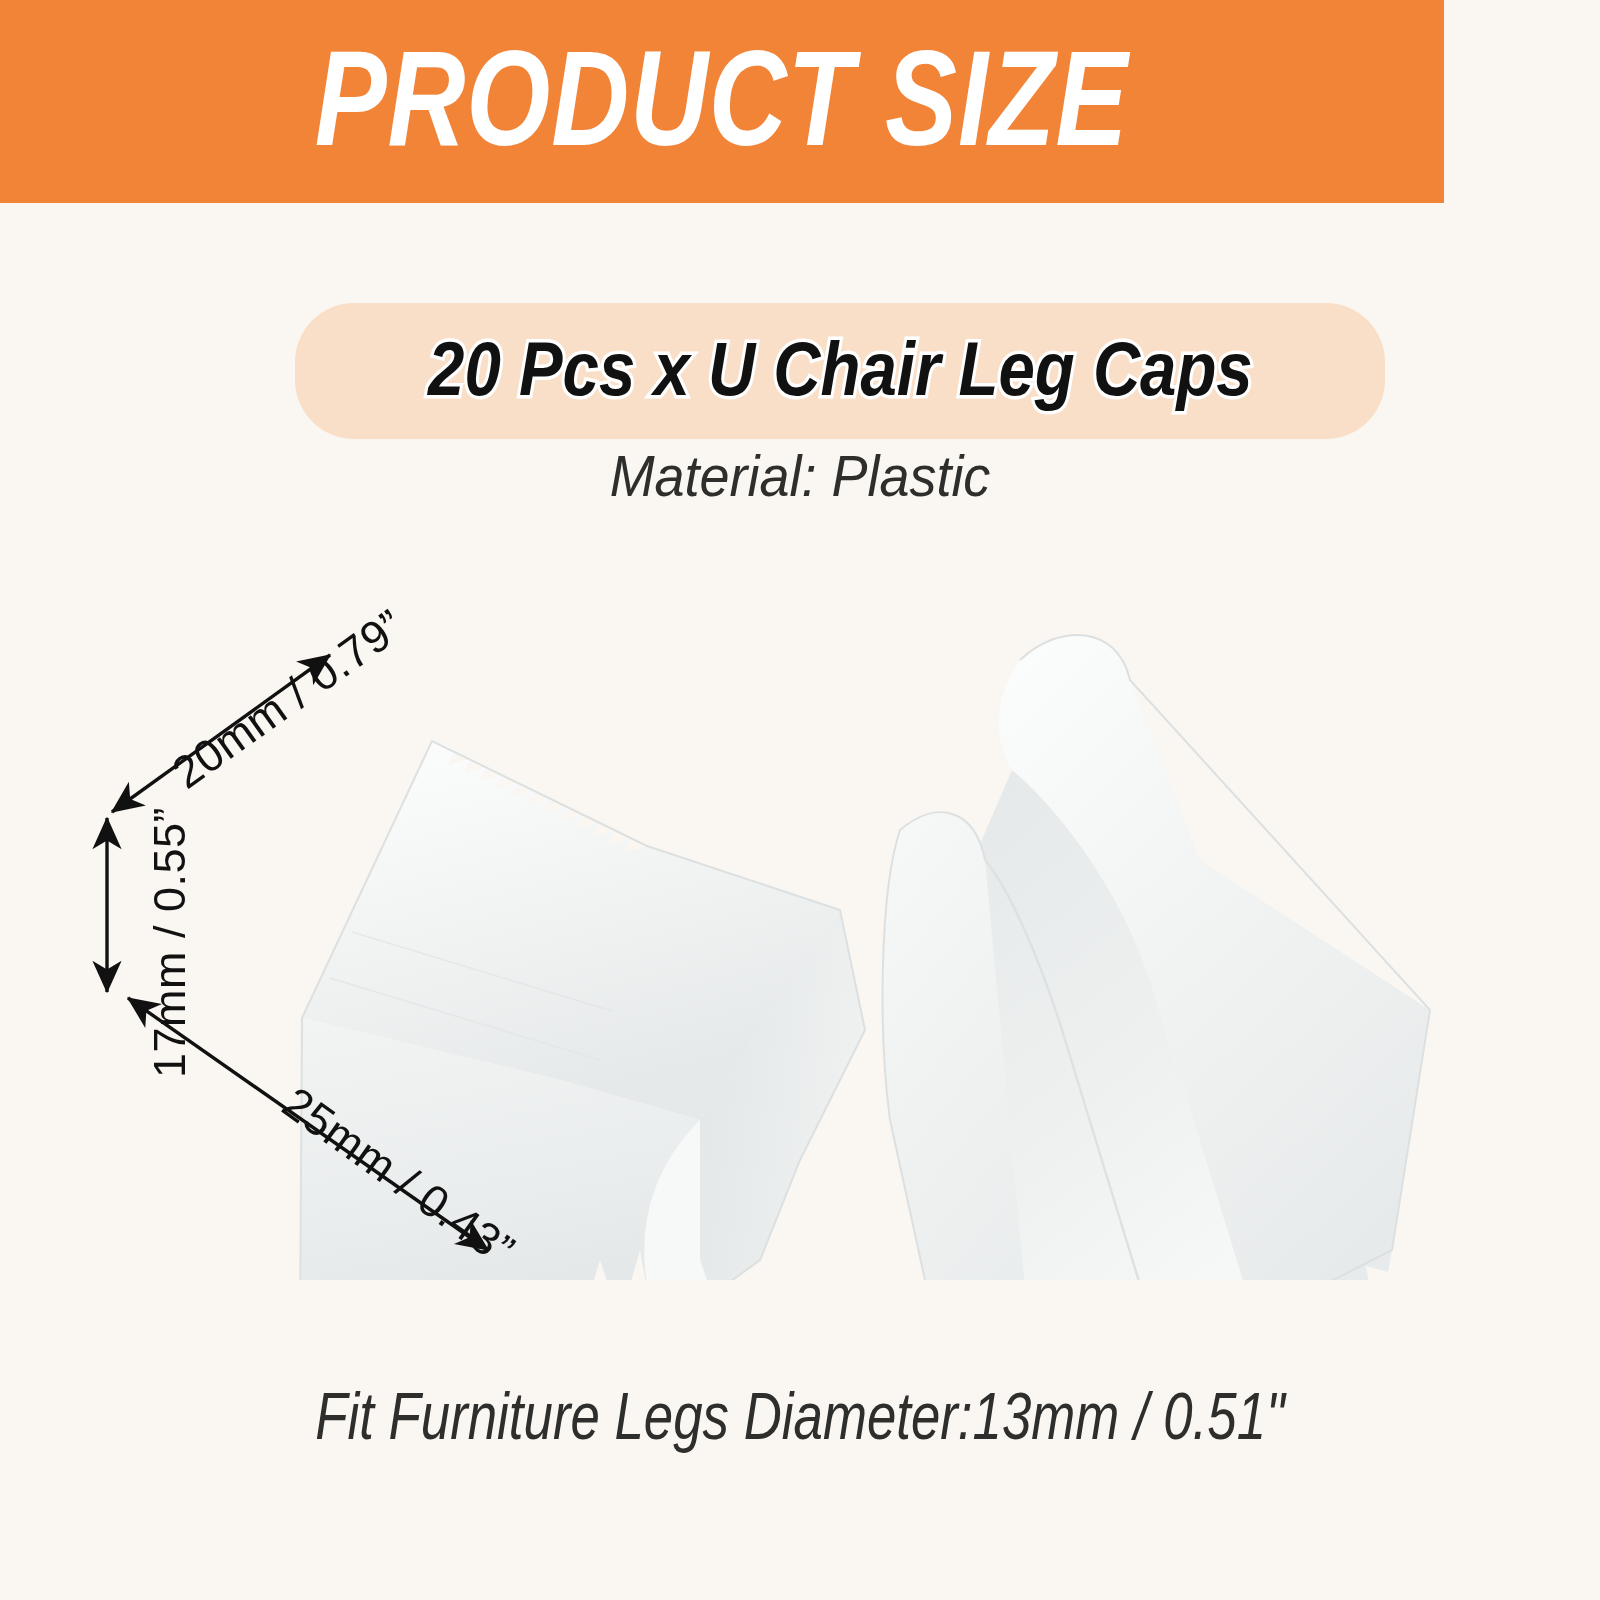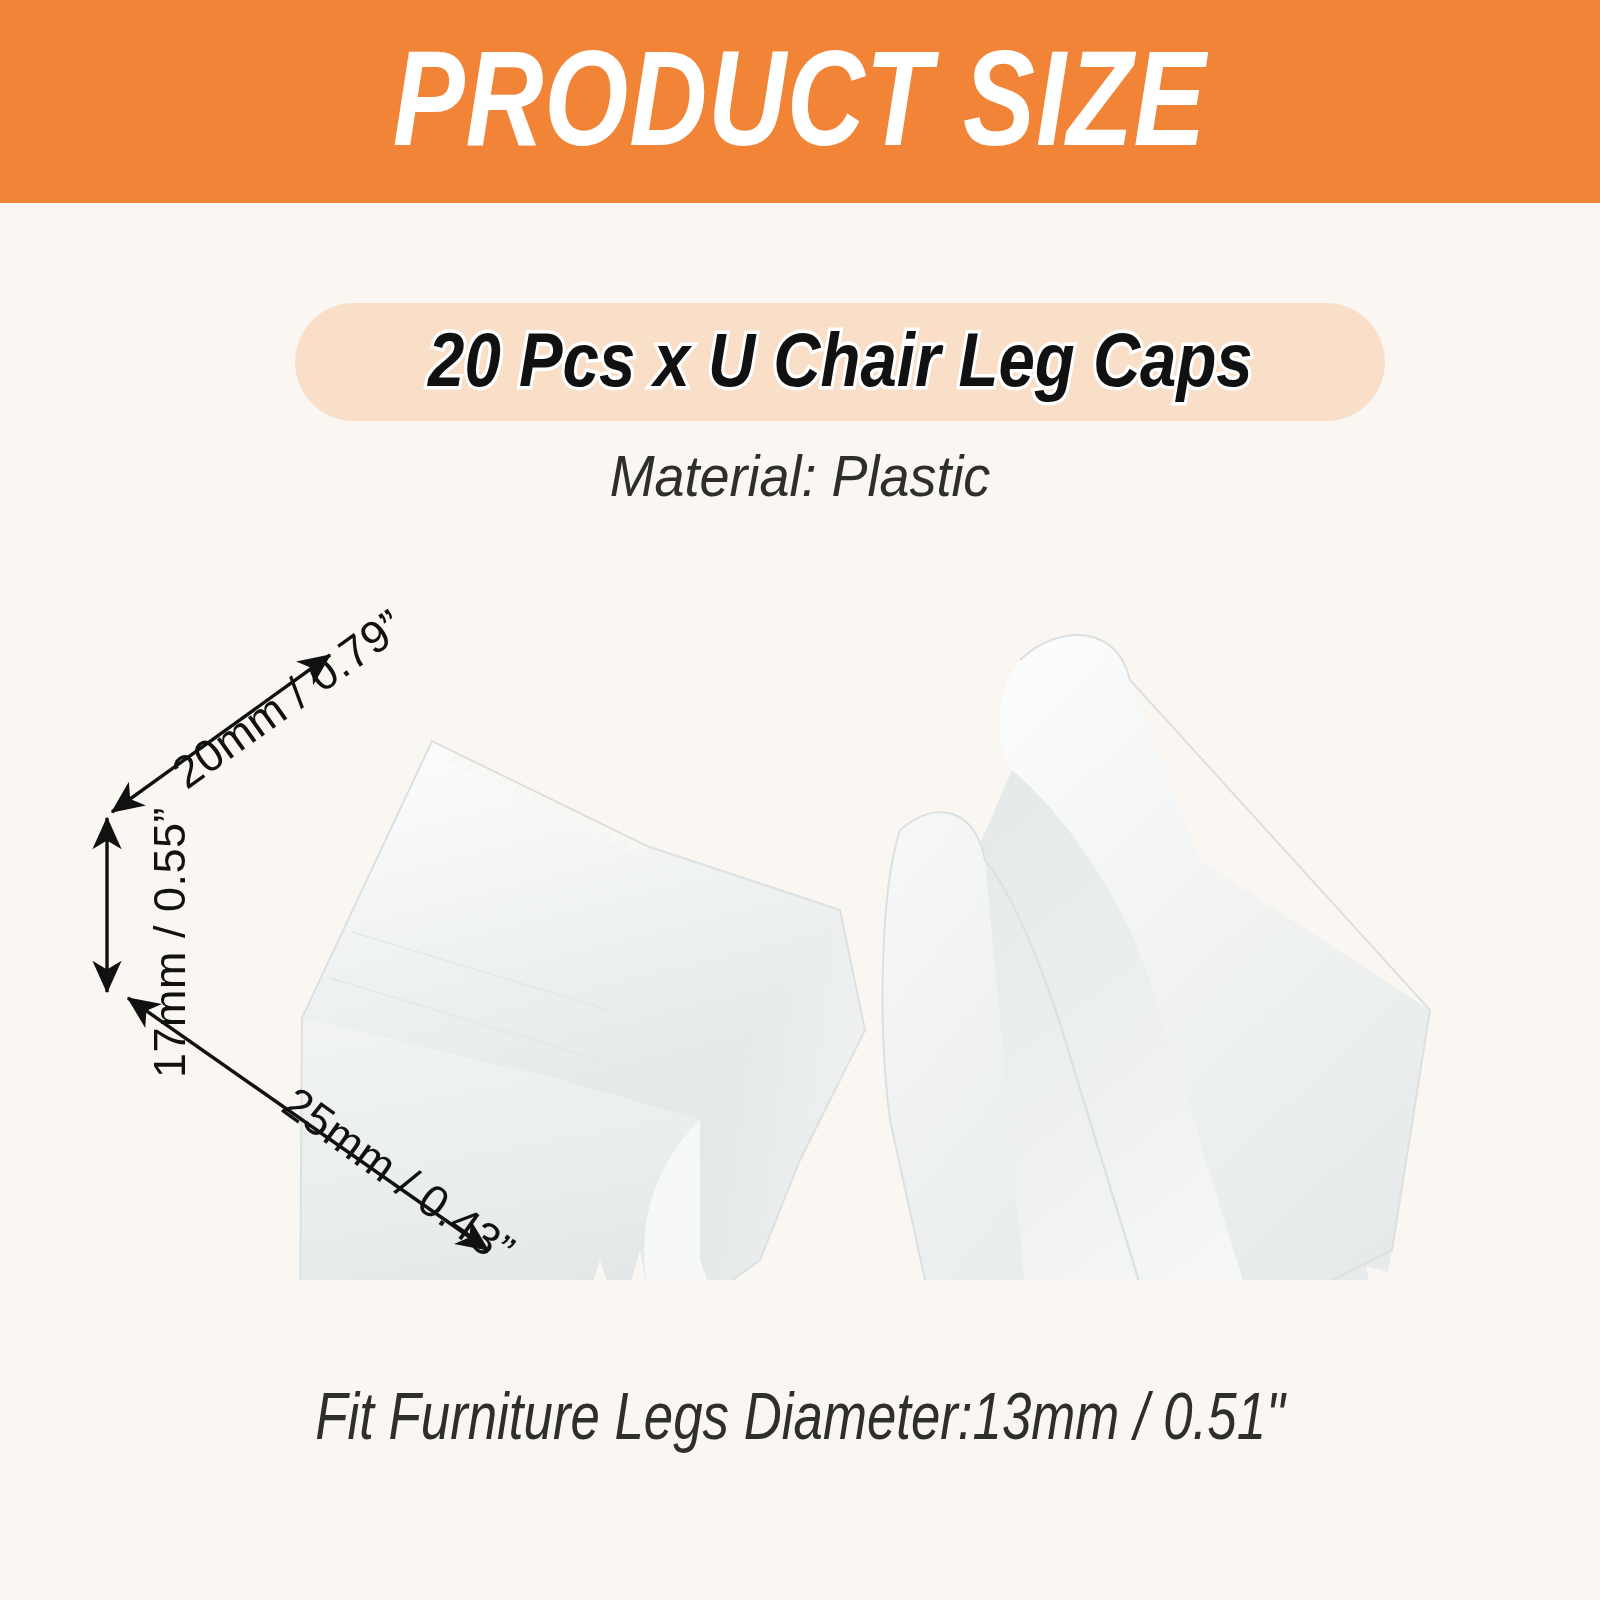--- a/index.html
+++ b/index.html
@@ -13,21 +13,21 @@
     font-family: "Liberation Sans", sans-serif;
     overflow: hidden;
     position: relative;
   }
 
   
   .banner {
     position: absolute;
     left: 0;
     top: 0;
-    width: 1600px;
+    width: 1444px;
     height: 203px;
     background: #F28438;
     display: flex;
     align-items: center;
     justify-content: center;
   }
   .banner-title {
     color: #FFFFFF;
     font-family: "Liberation Sans", sans-serif;
     font-size: 135px;
@@ -40,21 +40,21 @@
     line-height: 1;
     margin-top: -6px;
   }
 
   
   .pill {
     position: absolute;
     left: 295px;
     top: 303px;
     width: 1090px;
-    height: 118px;
+    height: 136px;
     background: #FADFC8;
     border-radius: 59px;
     display: flex;
     align-items: center;
     justify-content: center;
   }
   .pill-text {
     font-family: "Liberation Sans", sans-serif;
     font-size: 76px;
     font-weight: bold;

